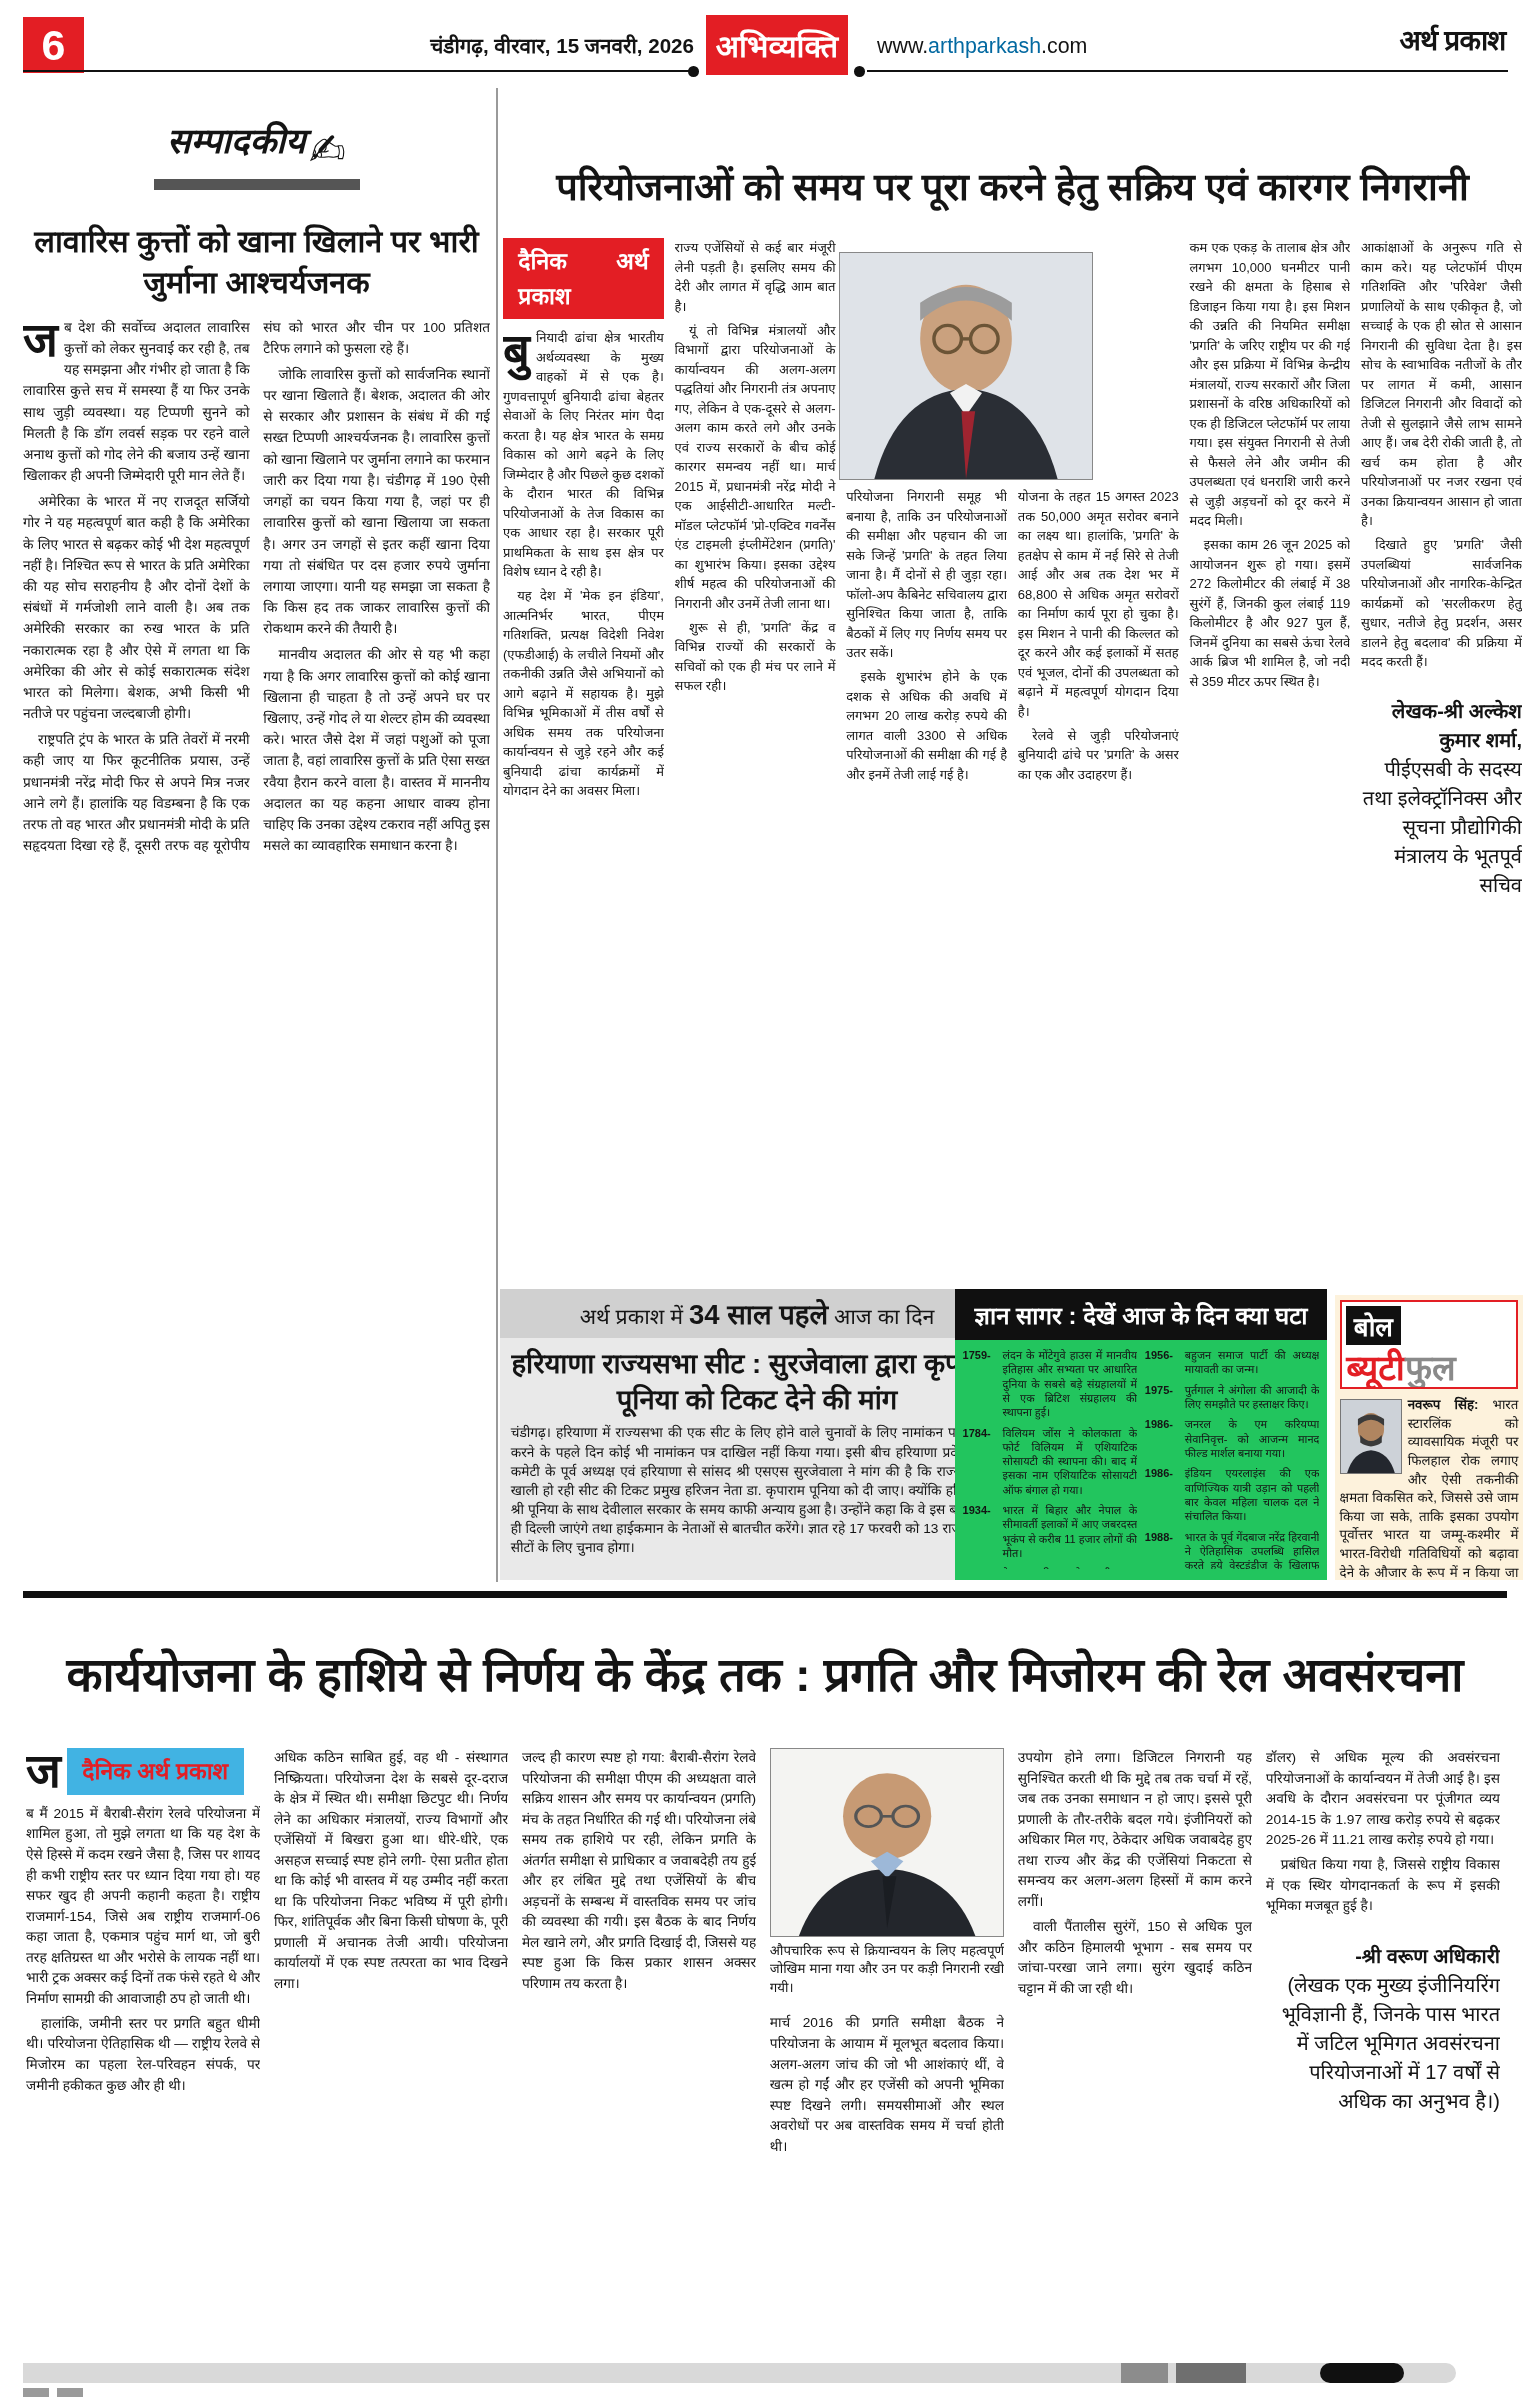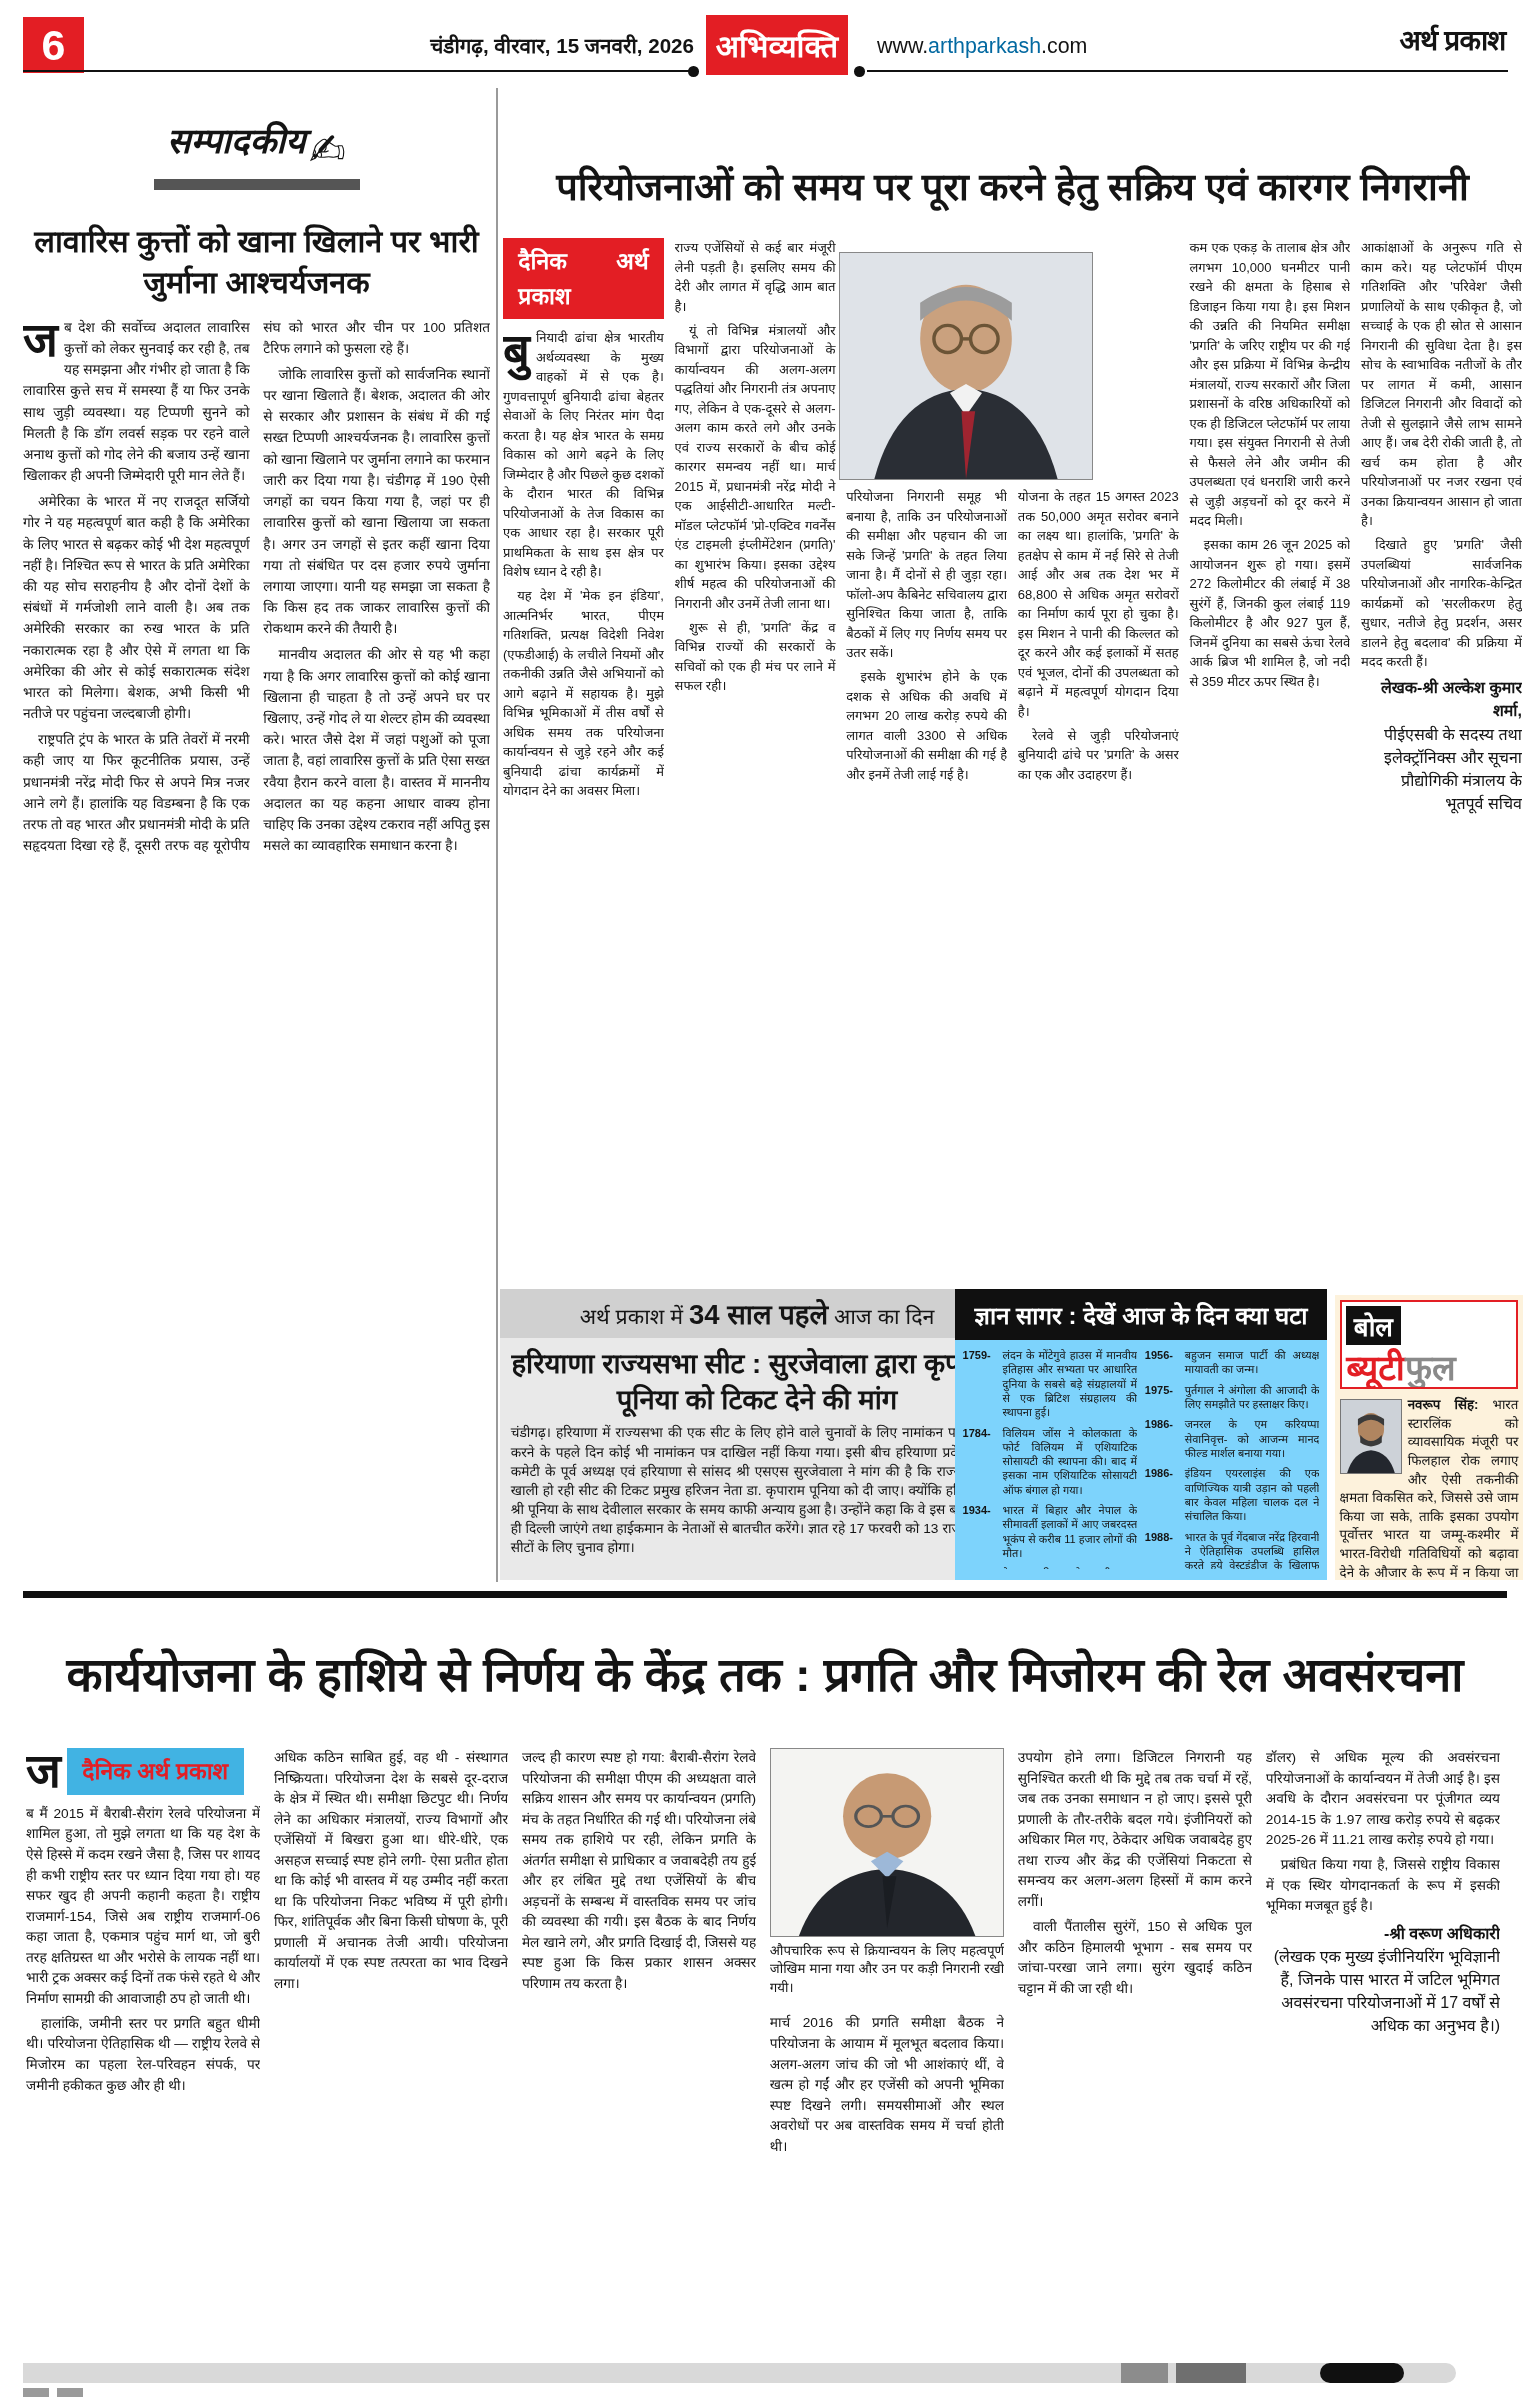--- a/index.html
+++ b/index.html
@@ -40,29 +40,29 @@
     border-bottom:0;display:flex;align-items:center;justify-content:center;}
   .lead-cols{position:absolute;left:503px;top:238px;width:1019px;height:1047px;display:flex;gap:10.7px;overflow:hidden;}
   .body-col{flex:1;overflow:hidden;font-size:13px;line-height:1.5;text-align:justify;}
   .pad-photo{padding-top:249px;}
   .badge-red{display:inline-block;background:#e31e24;color:#fff;font-weight:bold;font-size:23px;
     padding:6.1px 15.3px;margin:0 0 9.2px 0;}
   .badge-cyan{display:inline-block;background:#41b3e3;color:#e31e24;font-weight:bold;font-size:23px;
     padding:6.1px 15.3px;margin:0 0 9.2px 0;}
   .photo-frame{position:absolute;border:1.5px solid #888;background:#d7dade;overflow:hidden;}
   .lead-photo{left:839px;top:252px;width:252px;height:226px;}
-  .author-block{margin-top:4px;text-align:right;font-size:16px;line-height:1.45;}
+  .author-block{margin-top:25px;text-align:right;font-size:20px;line-height:1.45;}
   .author-block .name{font-weight:bold;}
   
   .retro-box{position:absolute;left:500px;top:1289px;width:514px;height:291px;background:#e9e9e9;overflow:hidden;}
   .retro-kicker{background:#d0d0d0;text-align:center;font-size:21.4px;padding:6.1px 0;}
   .retro-kicker .big{font-size:27.5px;font-weight:bold;}
   .retro-headline{text-align:center;font-size:27.5px;font-weight:bold;line-height:1.3;margin:7.6px 7.6px 6.1px 7.6px;}
   .retro-body{font-size:13.7px;line-height:1.4;text-align:justify;padding:0 10.7px;overflow:hidden;height:137px;}
-  .gs-box{position:absolute;left:955px;top:1289px;width:372px;height:291px;background:#7dd3fc;overflow:hidden;}
+  .gs-box{position:absolute;left:955px;top:1289px;width:372px;height:291px;background:#22c55e;overflow:hidden;}
   .gs-title{background:#101010;color:#fff;text-align:center;font-size:24px;font-weight:bold;padding:9.2px 0;}
   .gs-body{display:flex;gap:7.6px;padding:7.6px 7.6px;}
   .gs-colm{flex:1;overflow:hidden;height:221px;}
   .gs-row{display:flex;margin-bottom:6.1px;font-size:11px;line-height:1.3;}
   .gs-year{width:40px;flex:none;font-weight:bold;}
   .gs-text{flex:1;text-align:justify;}
   .quote-box{position:absolute;left:1335px;top:1295px;width:188px;height:285px;background:#fdf2dc;overflow:hidden;padding:4.6px;box-sizing:border-box;}
   .bb-logo{background:#fff;border:2.3px solid #e31e24;height:85px;position:relative;overflow:hidden;}
   .bb-l1{position:absolute;left:4.6px;top:4.6px;background:#101010;color:#fff;font-weight:bold;font-size:26px;padding:1.5px 7.6px;}
   .bb-l2{position:absolute;left:4.6px;bottom:1.5px;font-weight:bold;font-size:35px;line-height:1;}

